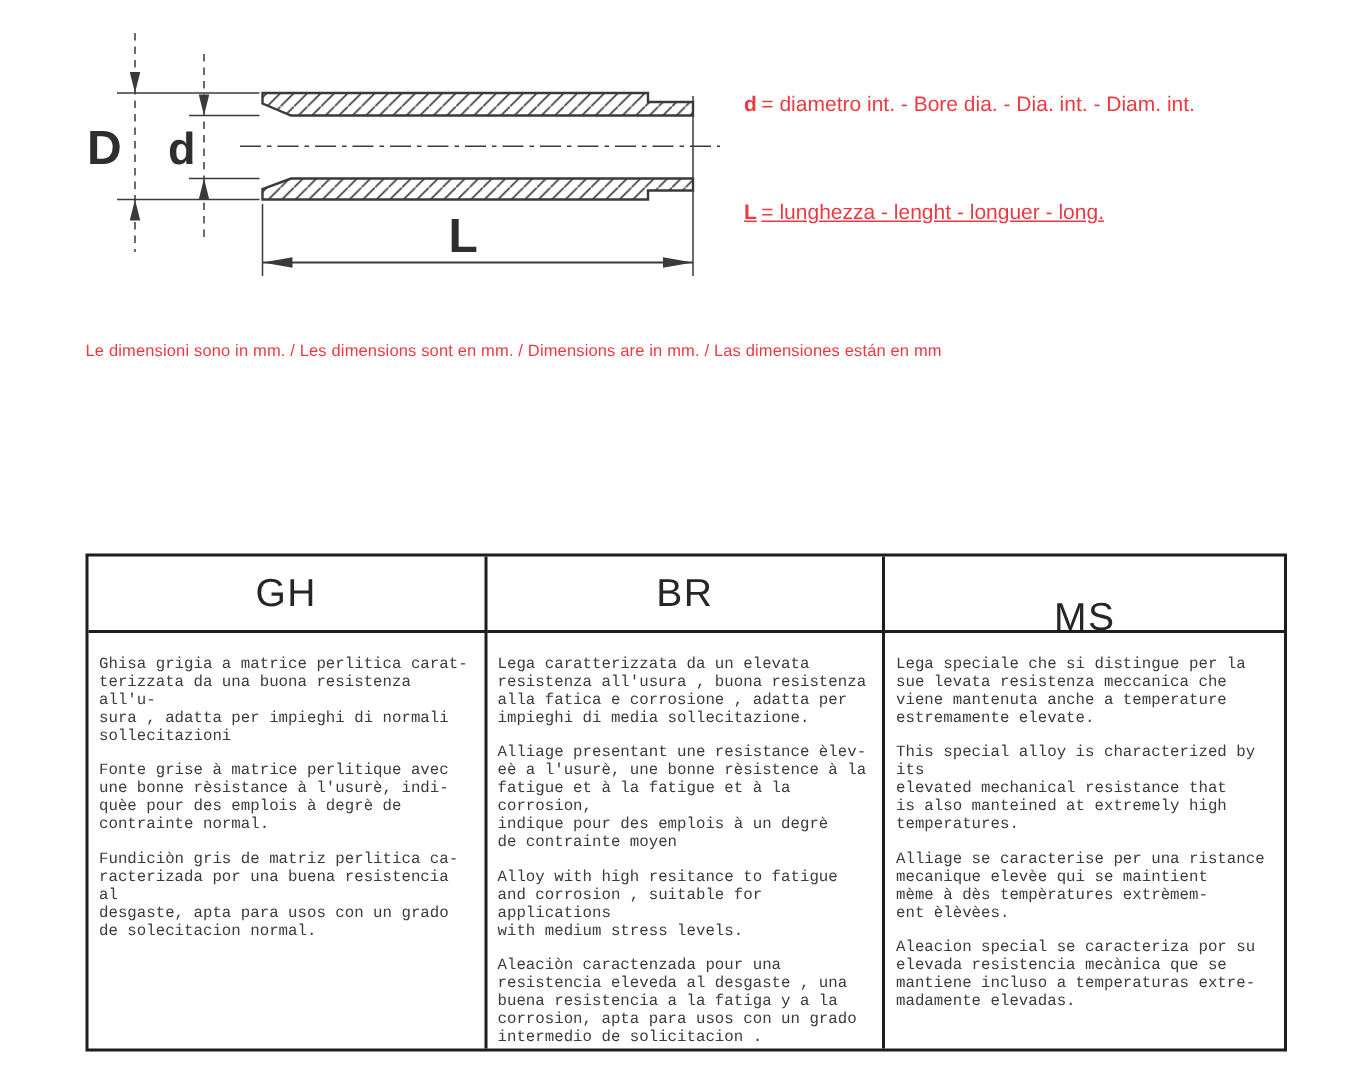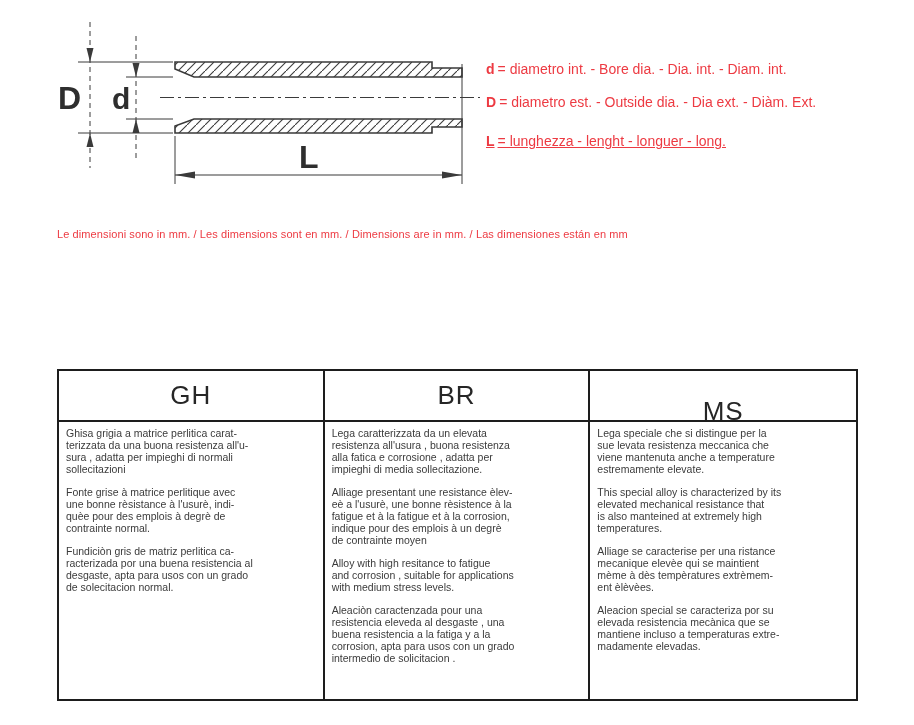--- a/index.html
+++ b/index.html
@@ -3,40 +3,40 @@
 <meta charset="utf-8">
 <style>
   html,body{margin:0;padding:0;background:#ffffff;}
   #page{position:relative;width:914px;height:725px;background:#ffffff;overflow:hidden;
         font-family:"Liberation Sans", sans-serif;}
 
   
   #drawing{position:absolute;left:52px;top:8px;}
 
   
-  .legend-row{position:absolute;left:486px;white-space:nowrap;font-size:14px;color:#ed3a42;}
+  .legend-row{position:absolute;left:496px;white-space:nowrap;font-size:14px;color:#ed3a42;}
   .legend-row .legend-sym{font-weight:bold;margin-right:3px;}
   #legend-0{top:61px;} #legend-1{top:94px;} #legend-2{top:133px;text-decoration:underline;}
 
   
   .note{position:absolute;left:57px;top:228px;width:820px;font-size:11px;
         color:#ed3a42;letter-spacing:0.1px;}
 
   
   .mat-table{position:absolute;left:57px;top:369px;width:801px;height:332px;
              box-sizing:border-box;border:2px solid #1d1d1d;
              display:grid;grid-template-columns:1fr 1fr 1fr;grid-template-rows:51px 1fr;}
   .th{box-sizing:border-box;border-right:2px solid #1d1d1d;border-bottom:2px solid #1d1d1d;
       display:flex;align-items:center;justify-content:center;
       font-size:26px;letter-spacing:1px;color:#262626;}
   .th.last{border-right:none;margin-top:32px;}
   .td{box-sizing:border-box;border-right:2px solid #1d1d1d;padding:5px 7px 0 7px;
       font-size:10.5px;line-height:12px;color:#3b3b3b;overflow:hidden;}
   .td.last{border-right:none;}
-  .cell-p{margin:0 0 11px 0;white-space:pre-line;}
+  .cell-p{margin:10px 0 11px 0;white-space:pre-line;font-family:Liberation Mono, monospace;}
 </style>
 </head>
 <body>
 
 <div id="page">
 
   <svg id="drawing" width="430" height="205" viewBox="0 0 430 205">
     <defs>
       <pattern id="hatch" width="9" height="9" patternUnits="userSpaceOnUse">
         <path d="M0,9 L9,0" stroke="#3a3a3a" stroke-width="1.1"></path>
@@ -65,23 +65,20 @@
     <line x1="123" y1="128" x2="123" y2="176" stroke="#3a3a3a" stroke-width="1"></line>
     <line x1="410" y1="56" x2="410" y2="176" stroke="#3a3a3a" stroke-width="1"></line>
     <line x1="123" y1="167" x2="410" y2="167" stroke="#3a3a3a" stroke-width="1.2"></line>
     <polygon points="123,167 143,163.5 143,170.5" fill="#3a3a3a"></polygon>
     <polygon points="410,167 390,163.5 390,170.5" fill="#3a3a3a"></polygon>
     <text x="247" y="160" font-size="32" font-weight="bold" fill="#2e2e2e">L</text>
   </svg>
 
   <div class="legend-row" id="legend-0">
     <span class="legend-sym">d</span><span class="legend-text">= diametro int. - Bore dia. - Dia. int. - Diam. int.</span>
-  </div>
-  <div class="legend-row" id="legend-1">
-    <span class="legend-sym">D</span><span class="legend-text">= diametro est. - Outside dia. - Dia ext. - Diàm. Ext.</span>
   </div>
   <div class="legend-row" id="legend-2">
     <span class="legend-sym">L</span><span class="legend-text">= lunghezza - lenght - longuer - long.</span>
   </div>
 
   <div class="note">Le dimensioni sono in mm. / Les dimensions sont en mm. / Dimensions are in mm. / Las dimensiones están en mm</div>
 
   <div class="mat-table">
     <div class="th">GH</div>
     <div class="th">BR</div>

